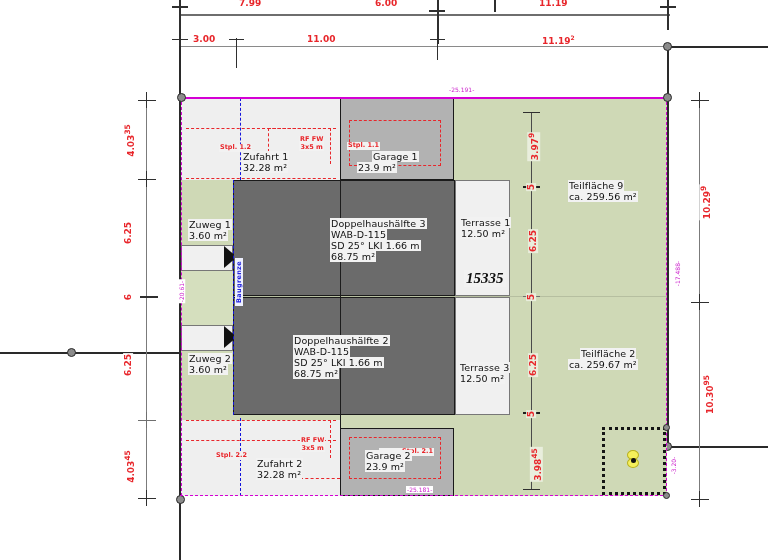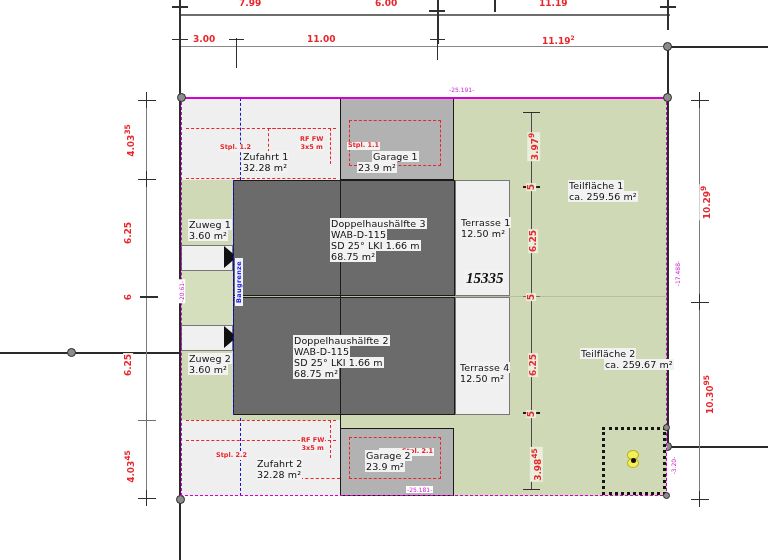--- a/index.html
+++ b/index.html
@@ -298,38 +298,38 @@
   <div class="lbl" style="left:357px;top:162px;"><span>23.9 m²</span></div>
 
   <div class="lbl" style="left:330px;top:218px;"><span>Doppelhaushälfte 3</span></div>
   <div class="lbl" style="left:330px;top:229px;"><span>WAB-D-115</span></div>
   <div class="lbl" style="left:330px;top:240px;"><span>SD 25° LKI 1.66 m</span></div>
   <div class="lbl" style="left:330px;top:251px;"><span>68.75 m²</span></div>
 
   <div class="lbl" style="left:460px;top:217px;"><span>Terrasse 1</span></div>
   <div class="lbl" style="left:460px;top:228px;"><span>12.50 m²</span></div>
 
-  <div class="lbl" style="left:568px;top:180px;"><span>Teilfläche 1</span></div>
+  <div class="lbl" style="left:568px;top:180px;"><span>Teilfläche 9</span></div>
   <div class="lbl" style="left:568px;top:191px;"><span>ca. 259.56 m²</span></div>
 
   <div class="lbl" style="left:188px;top:219px;"><span>Zuweg 1</span></div>
   <div class="lbl" style="left:188px;top:230px;"><span>3.60 m²</span></div>
   <div class="lbl" style="left:188px;top:353px;"><span>Zuweg 2</span></div>
   <div class="lbl" style="left:188px;top:364px;"><span>3.60 m²</span></div>
 
   <div class="lbl" style="left:293px;top:335px;"><span>Doppelhaushälfte 2</span></div>
   <div class="lbl" style="left:293px;top:346px;"><span>WAB-D-115</span></div>
   <div class="lbl" style="left:293px;top:357px;"><span>SD 25° LKI 1.66 m</span></div>
   <div class="lbl" style="left:293px;top:368px;"><span>68.75 m²</span></div>
 
-  <div class="lbl" style="left:459px;top:362px;"><span>Terrasse 4</span></div>
+  <div class="lbl" style="left:459px;top:362px;"><span>Terrasse 3</span></div>
   <div class="lbl" style="left:459px;top:373px;"><span>12.50 m²</span></div>
 
   <div class="lbl" style="left:568px;top:348px;margin-left:12px;"><span>Teilfläche 2</span></div>
-  <div class="lbl" style="left:568px;top:359px;margin-left:36px;"><span>ca. 259.67 m²</span></div>
+  <div class="lbl" style="left:568px;top:359px;"><span>ca. 259.67 m²</span></div>
 
   <div class="redlbl" style="left:215px;top:452px;"><span>Stpl. 2.2</span></div>
   <div class="redlbl" style="left:300px;top:437px;text-align:center;"><span>RF FW
 3x5 m</span></div>
   <div class="lbl" style="left:256px;top:458px;"><span>Zufahrt 2</span></div>
   <div class="lbl" style="left:256px;top:469px;"><span>32.28 m²</span></div>
 
   <div class="redlbl" style="left:379px;top:448px;padding-left:23px;"><span>Stpl. 2.1</span></div>
   <div class="lbl" style="left:365px;top:450px;"><span>Garage 2</span></div>
   <div class="lbl" style="left:365px;top:461px;"><span>23.9 m²</span></div>

